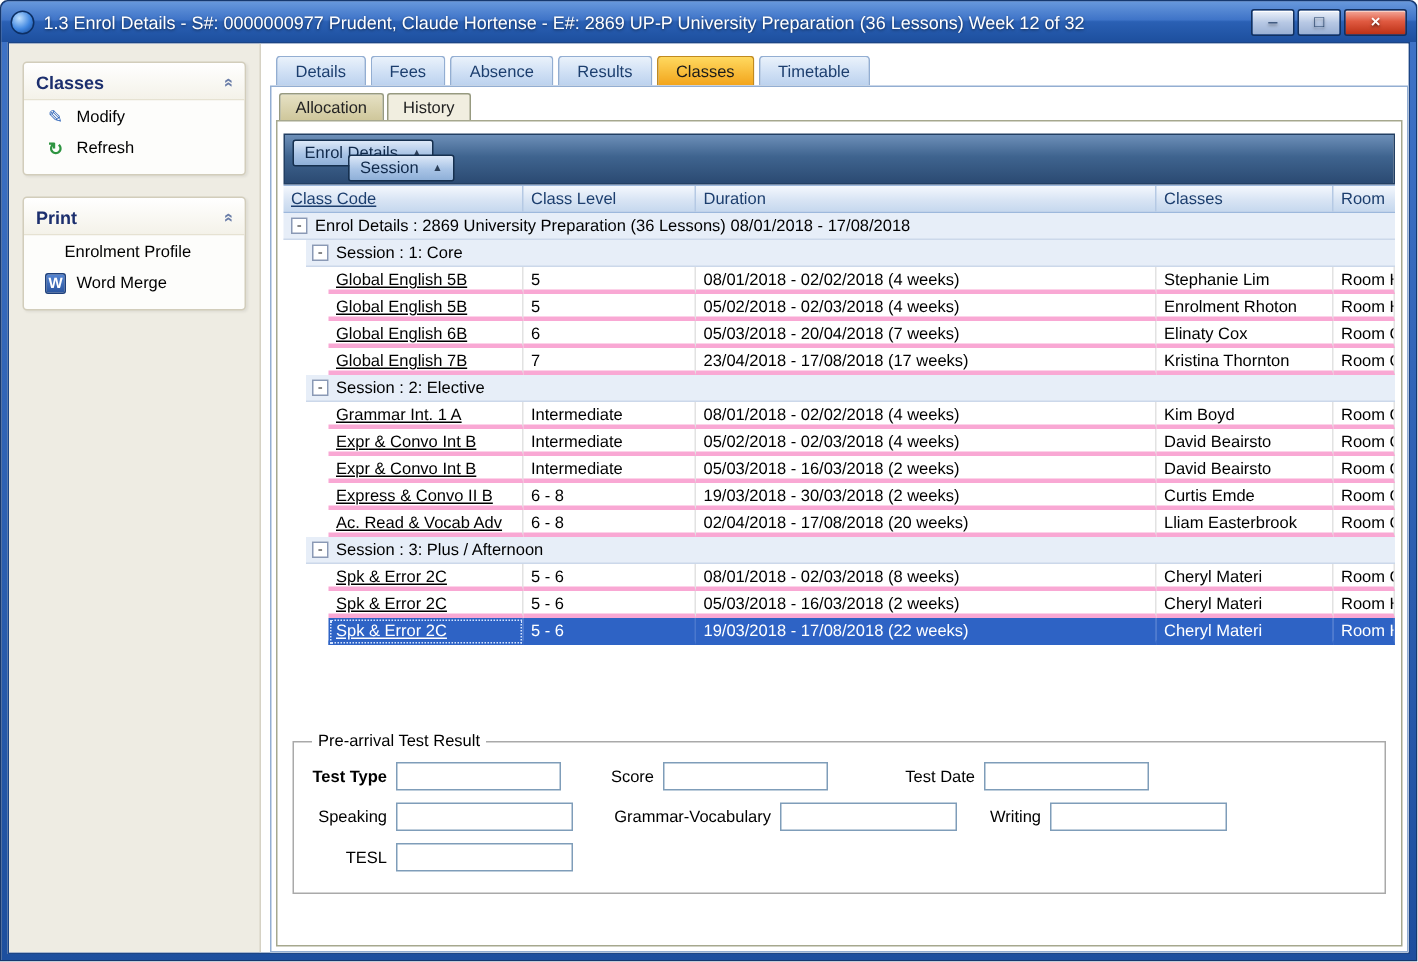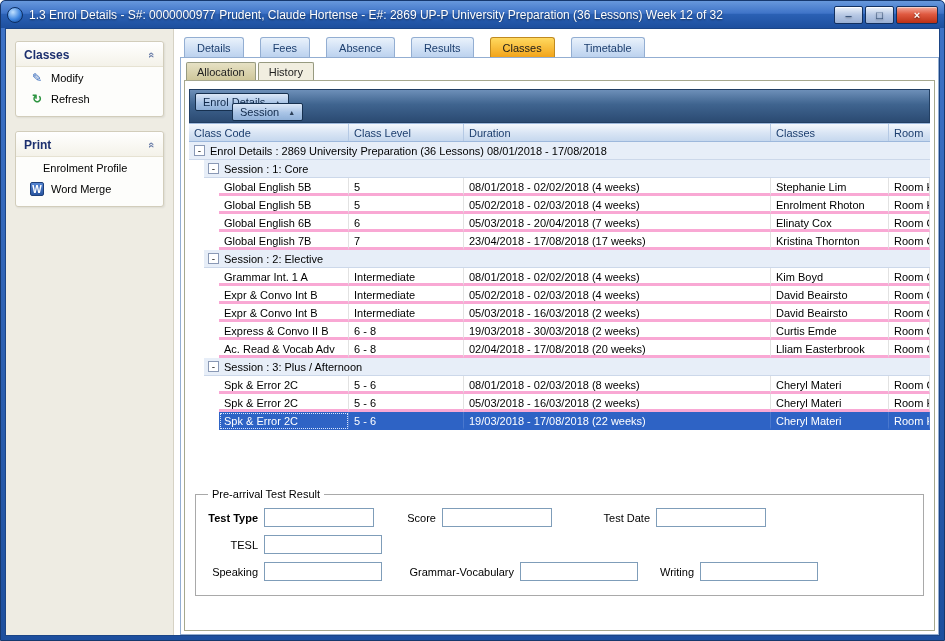--- a/index.html
+++ b/index.html
@@ -42,21 +42,21 @@
   .sb-icon { width:14px; height:14px; flex:none; display:inline-flex; align-items:center;
     justify-content:center; font-size:12px; }
   .ic-modify { color:#2b62b8; }
   .ic-refresh { color:#2d9440; font-weight:bold; }
   .ic-word { background:linear-gradient(#5585d2,#2a55a0); color:#fff; font-weight:bold;
     font-size:10px; border-radius:2px; border:1px solid #1d3f7a; }
   .ic-none { width:6px; }
 
   
   .main { flex:1; min-width:0; display:flex; flex-direction:column; padding:6px 0 0 6px; background:#fff; }
-  .tabstrip { display:flex; gap:16px; padding:2px 0 0 4px; flex:none; }
+  .tabstrip { display:flex; gap:3px; padding:2px 0 0 4px; flex:none; }
   .tab { padding:4px 12px 3px; border:1px solid #93aed2; border-bottom:none;
     border-radius:3px 3px 0 0; font-size:11px; color:#1c3e6e;
     background:linear-gradient(#eaf2fb,#cddef4 60%,#bcd2ee); }
   .tab.active { background:linear-gradient(var(--active-tab-light,#ffd95f),var(--active-tab-orange,#f2a41b));
     border-color:#c08a20; color:#1a1a1a; }
   .tabpage { flex:1; min-height:0; border:1px solid #93aed2; background:#fff;
     display:flex; flex-direction:column; }
   .subtabstrip { display:flex; gap:2px; padding:4px 0 0 5px; flex:none; }
   .subtab { padding:3px 10px 2px; border:1px solid #979a80; border-bottom:none;
     border-radius:2px 2px 0 0; background:#f1eee0; color:#222; }
@@ -74,21 +74,21 @@
   .chip1 { left:5px; top:3px; z-index:1; }
   .chip2 { left:42px; top:13px; z-index:2; }
   .tri { font-size:7px; color:#2c3f58; }
 
   
   .grid { margin:0 2px; flex:none; }
   .gridhead { display:flex; height:19px; color:#1c3e6e;
     background:linear-gradient(#f4f8fd,#d8e4f4 55%,#c6d8ee);
     border-top:1px solid #9db8dc; border-bottom:1px solid #9db8dc; }
   .gh-cell { padding:3px 5px 0; border-right:1px solid #b5c9e4; white-space:nowrap; overflow:hidden; }
-  .c0 { width:160px; } .c1 { width:115px; } .c2 { width:307px; } .c3 { width:118px; }
+  .c0 { width:160px;text-decoration:underline; } .c1 { width:115px; } .c2 { width:307px; } .c3 { width:118px; }
   .c4 { flex:1; min-width:0; border-right:none; }
   .grow { display:flex; height:18px; align-items:stretch; }
   .group-row { background:#e7eef8; border-bottom:1px solid #ccd8ea; align-items:center;
     gap:5px; padding-left:5px; }
   .session-row { background:#fff; }
   .indent { background:#fff; flex:none; }
   .i1 { width:15px; } .i2 { width:30px; }
   .session-inner { flex:1; min-width:0; background:#e7eef8; border-bottom:1px solid #ccd8ea;
     display:flex; align-items:center; gap:5px; padding-left:4px; }
   .expander { width:11px; height:11px; flex:none; border:1px solid #8a99b5; background:#fff;
@@ -329,37 +329,37 @@
                   </span>
                   <span class="fld f0-1">
                     <label class="flabel">Score</label>
                     <input class="tb" value="" style="">
                   </span>
                   <span class="fld f0-2">
                     <label class="flabel">Test Date</label>
                     <input class="tb" value="" style="">
                   </span>
                 </div>
+                <div class="fr fr1">
+                  <span class="fld f1-0">
+                    <label class="flabel">Speaking</label>
+                    <input class="tb" value="" style="">
+                  </span>
+                  <span class="fld f1-1">
+                    <label class="flabel">Grammar-Vocabulary</label>
+                    <input class="tb" value="" style="">
+                  </span>
+                  <span class="fld f1-2">
+                    <label class="flabel">Writing</label>
+                    <input class="tb" value="" style="">
+                  </span>
+                </div>
                 <div class="fr fr2">
                   <span class="fld f2-0">
                     <label class="flabel">TESL</label>
-                    <input class="tb" value="" style="">
-                  </span>
-                </div>
-                <div class="fr fr1">
-                  <span class="fld f1-0">
-                    <label class="flabel">Speaking</label>
-                    <input class="tb" value="" style="">
-                  </span>
-                  <span class="fld f1-1">
-                    <label class="flabel">Grammar-Vocabulary</label>
-                    <input class="tb" value="" style="">
-                  </span>
-                  <span class="fld f1-2">
-                    <label class="flabel">Writing</label>
                     <input class="tb" value="" style="">
                   </span>
                 </div>
               </div>
           </fieldset>
         </div>
       </div>
     </div>
   </div>
 </div>

